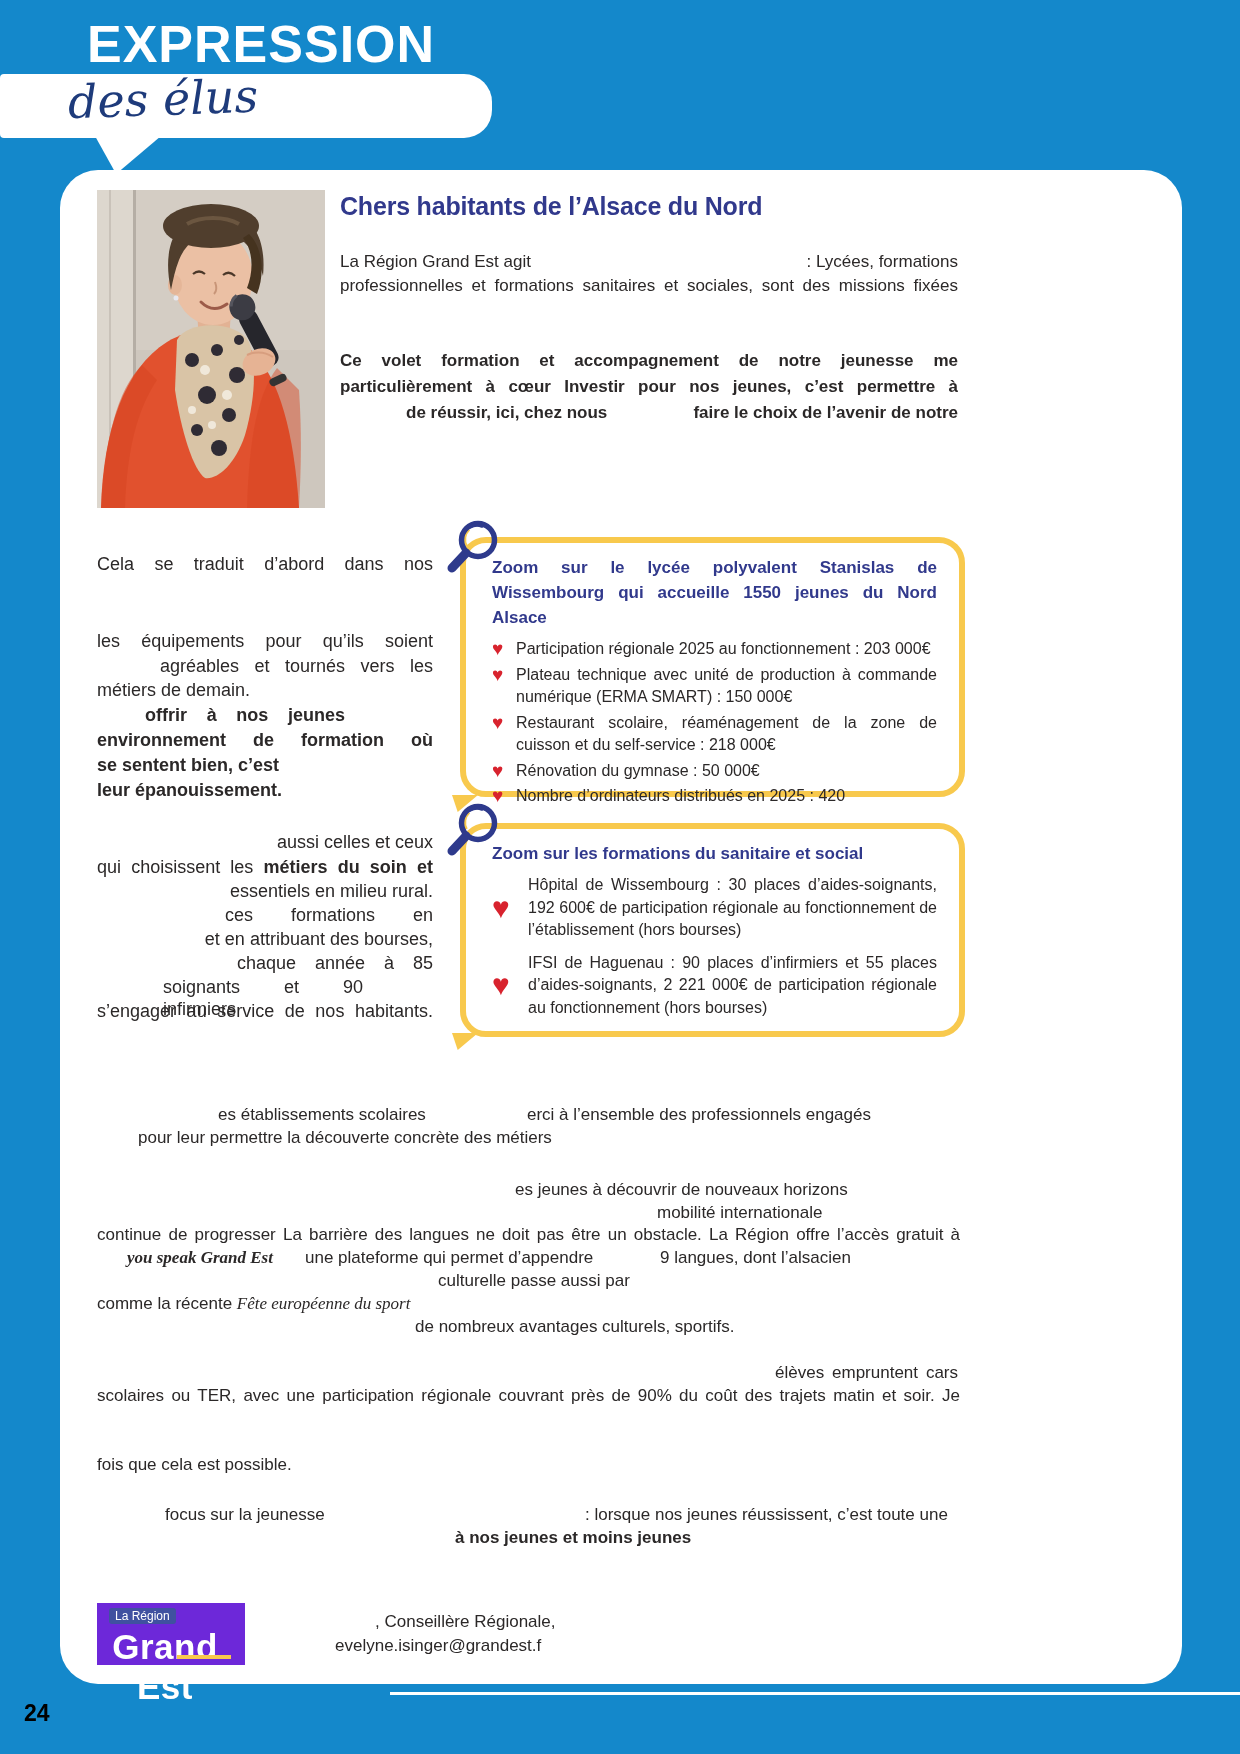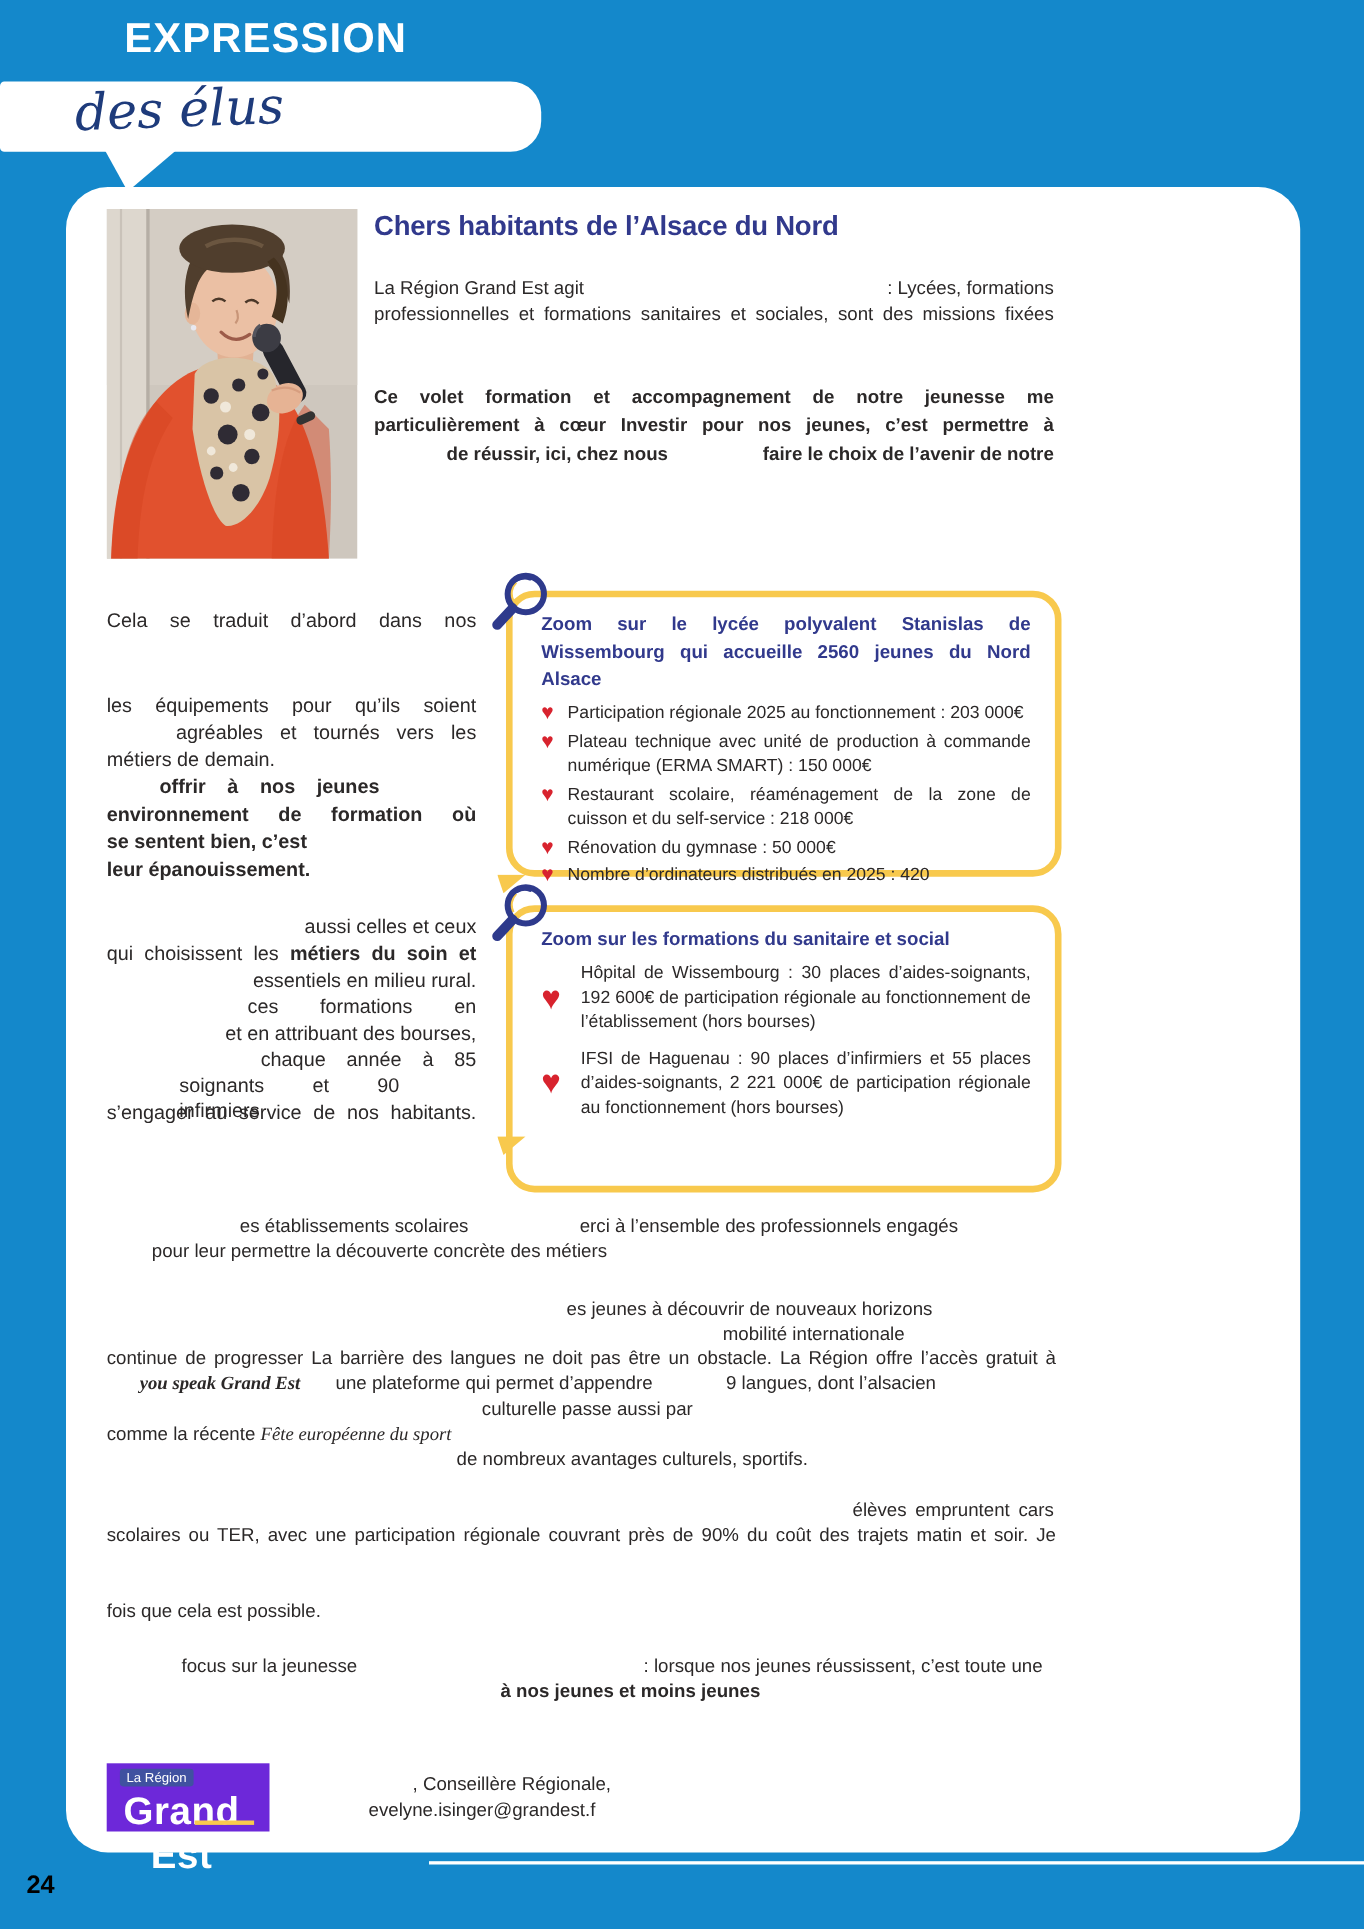--- a/index.html
+++ b/index.html
@@ -4,21 +4,21 @@
 <style>
   * { margin:0; padding:0; box-sizing:border-box; }
   html,body { background:#e8e8e8; }
   #page {
     position:relative; width:1240px; height:1754px; margin:0 auto;
     background:#1488CB; overflow:hidden;
     font-family:"Liberation Sans","DejaVu Sans",sans-serif; color:#2B2828;
   }
   .card { position:absolute; left:60px; top:170px; width:1122px; height:1514px;
           background:#fff; border-radius:38px; }
-  .kicker { position:absolute; left:113px; top:14px; font-size:38px; font-weight:bold;
+  .kicker { position:absolute; left:87px; top:14px; font-size:52px; font-weight:bold;
             color:#fff; letter-spacing:1px; }
   .bubble { position:absolute; left:0; top:74px; width:492px; height:64px;
             background:#fff; border-radius:4px 28px 28px 4px; }
   .bubble-tail { position:absolute; left:95px; top:136px; width:66px; height:38px;
                  background:#fff; clip-path:polygon(0 0,100% 0,32% 100%); }
   .script { position:absolute; left:68px; top:72px; font-family:"DejaVu Serif",serif;
             font-style:italic; font-size:46px; color:#1E3B7B; transform:rotate(-2deg); }
   .photo { position:absolute; left:97px; top:190px; width:228px; height:318px; }
   .title { position:absolute; left:340px; top:192px; width:620px; font-size:25px;
            font-weight:bold; color:#31398C; letter-spacing:-0.2px; }
@@ -27,21 +27,21 @@
   .jl    { text-align:justify; text-align-last:justify; }
   .rt    { text-align:right; }
   .bold  { font-weight:bold; }
   .lead  { position:absolute; left:340px; top:348px; width:618px; font-size:17px;
            font-weight:bold; line-height:26px; }
   .lead .row { padding-left:66px; }
   .ll { position:absolute; left:97px; width:336px; font-size:18px; line-height:22px; }
   .zoombox { position:absolute; left:460px; width:505px; background:#fff;
              border:6px solid #F8C94D; border-radius:26px; padding:12px 22px 10px 26px; }
   #box1 { top:537px; height:260px; }
-  #box2 { top:823px; height:261px; }
+  #box2 { top:823px; height:214px; }
   .btitle { color:#31398C; font-weight:bold; font-size:17px; line-height:25px; text-align:justify; }
   .zoombox ul { list-style:none; margin-top:8px; }
   .item { display:flex; margin-bottom:3px; }
   .heart { color:#D8232E; font-size:19px; line-height:22px; width:24px; flex:none; }
   .itxt { flex:1; font-size:16px; line-height:22.5px; text-align:justify; }
   #box2 .item { align-items:center; margin-bottom:10px; }
   #box2 .heart { font-size:30px; width:36px; line-height:30px; }
   #box2 .btitle { text-align:left; }
   .tail { position:absolute; width:26px; height:17px; background:#F8C94D;
           clip-path:polygon(0 0,100% 0,22% 100%); }
@@ -151,21 +151,21 @@
   <div class="ll rt" style="top:831px">aussi celles et ceux</div>
   <div class="ll jl" style="top:856px"><span>qui choisissent les</span> <b>métiers du soin et</b></div>
   <div class="ll rt" style="top:880px">essentiels en milieu rural.</div>
   <div class="ll jl" style="top:904px;left:225px;width:208px">ces formations en</div>
   <div class="ll rt" style="top:928px">et en attribuant des bourses,</div>
   <div class="ll jl" style="top:952px;left:237px;width:196px">chaque année à 85</div>
   <div class="ll jl" style="top:976px;left:163px;width:200px">soignants et 90 infirmiers</div>
   <div class="ll jl" style="top:1000px">s’engager au service de nos habitants.</div>
 
   <div class="zoombox" id="box1">
-    <div class="btitle">Zoom sur le lycée polyvalent Stanislas de Wissembourg qui accueille 2560 jeunes du Nord Alsace</div>
+    <div class="btitle">Zoom sur le lycée polyvalent Stanislas de Wissembourg qui accueille 1550 jeunes du Nord Alsace</div>
     <ul>
       <li class="item">
           <span class="heart">♥</span>
           <div class="itxt">Participation régionale 2025 au fonctionnement : 203 000€</div>
         </li>
       <li class="item">
           <span class="heart">♥</span>
           <div class="itxt">Plateau technique avec unité de production à commande numérique (ERMA SMART) : 150 000€</div>
         </li>
       <li class="item">

